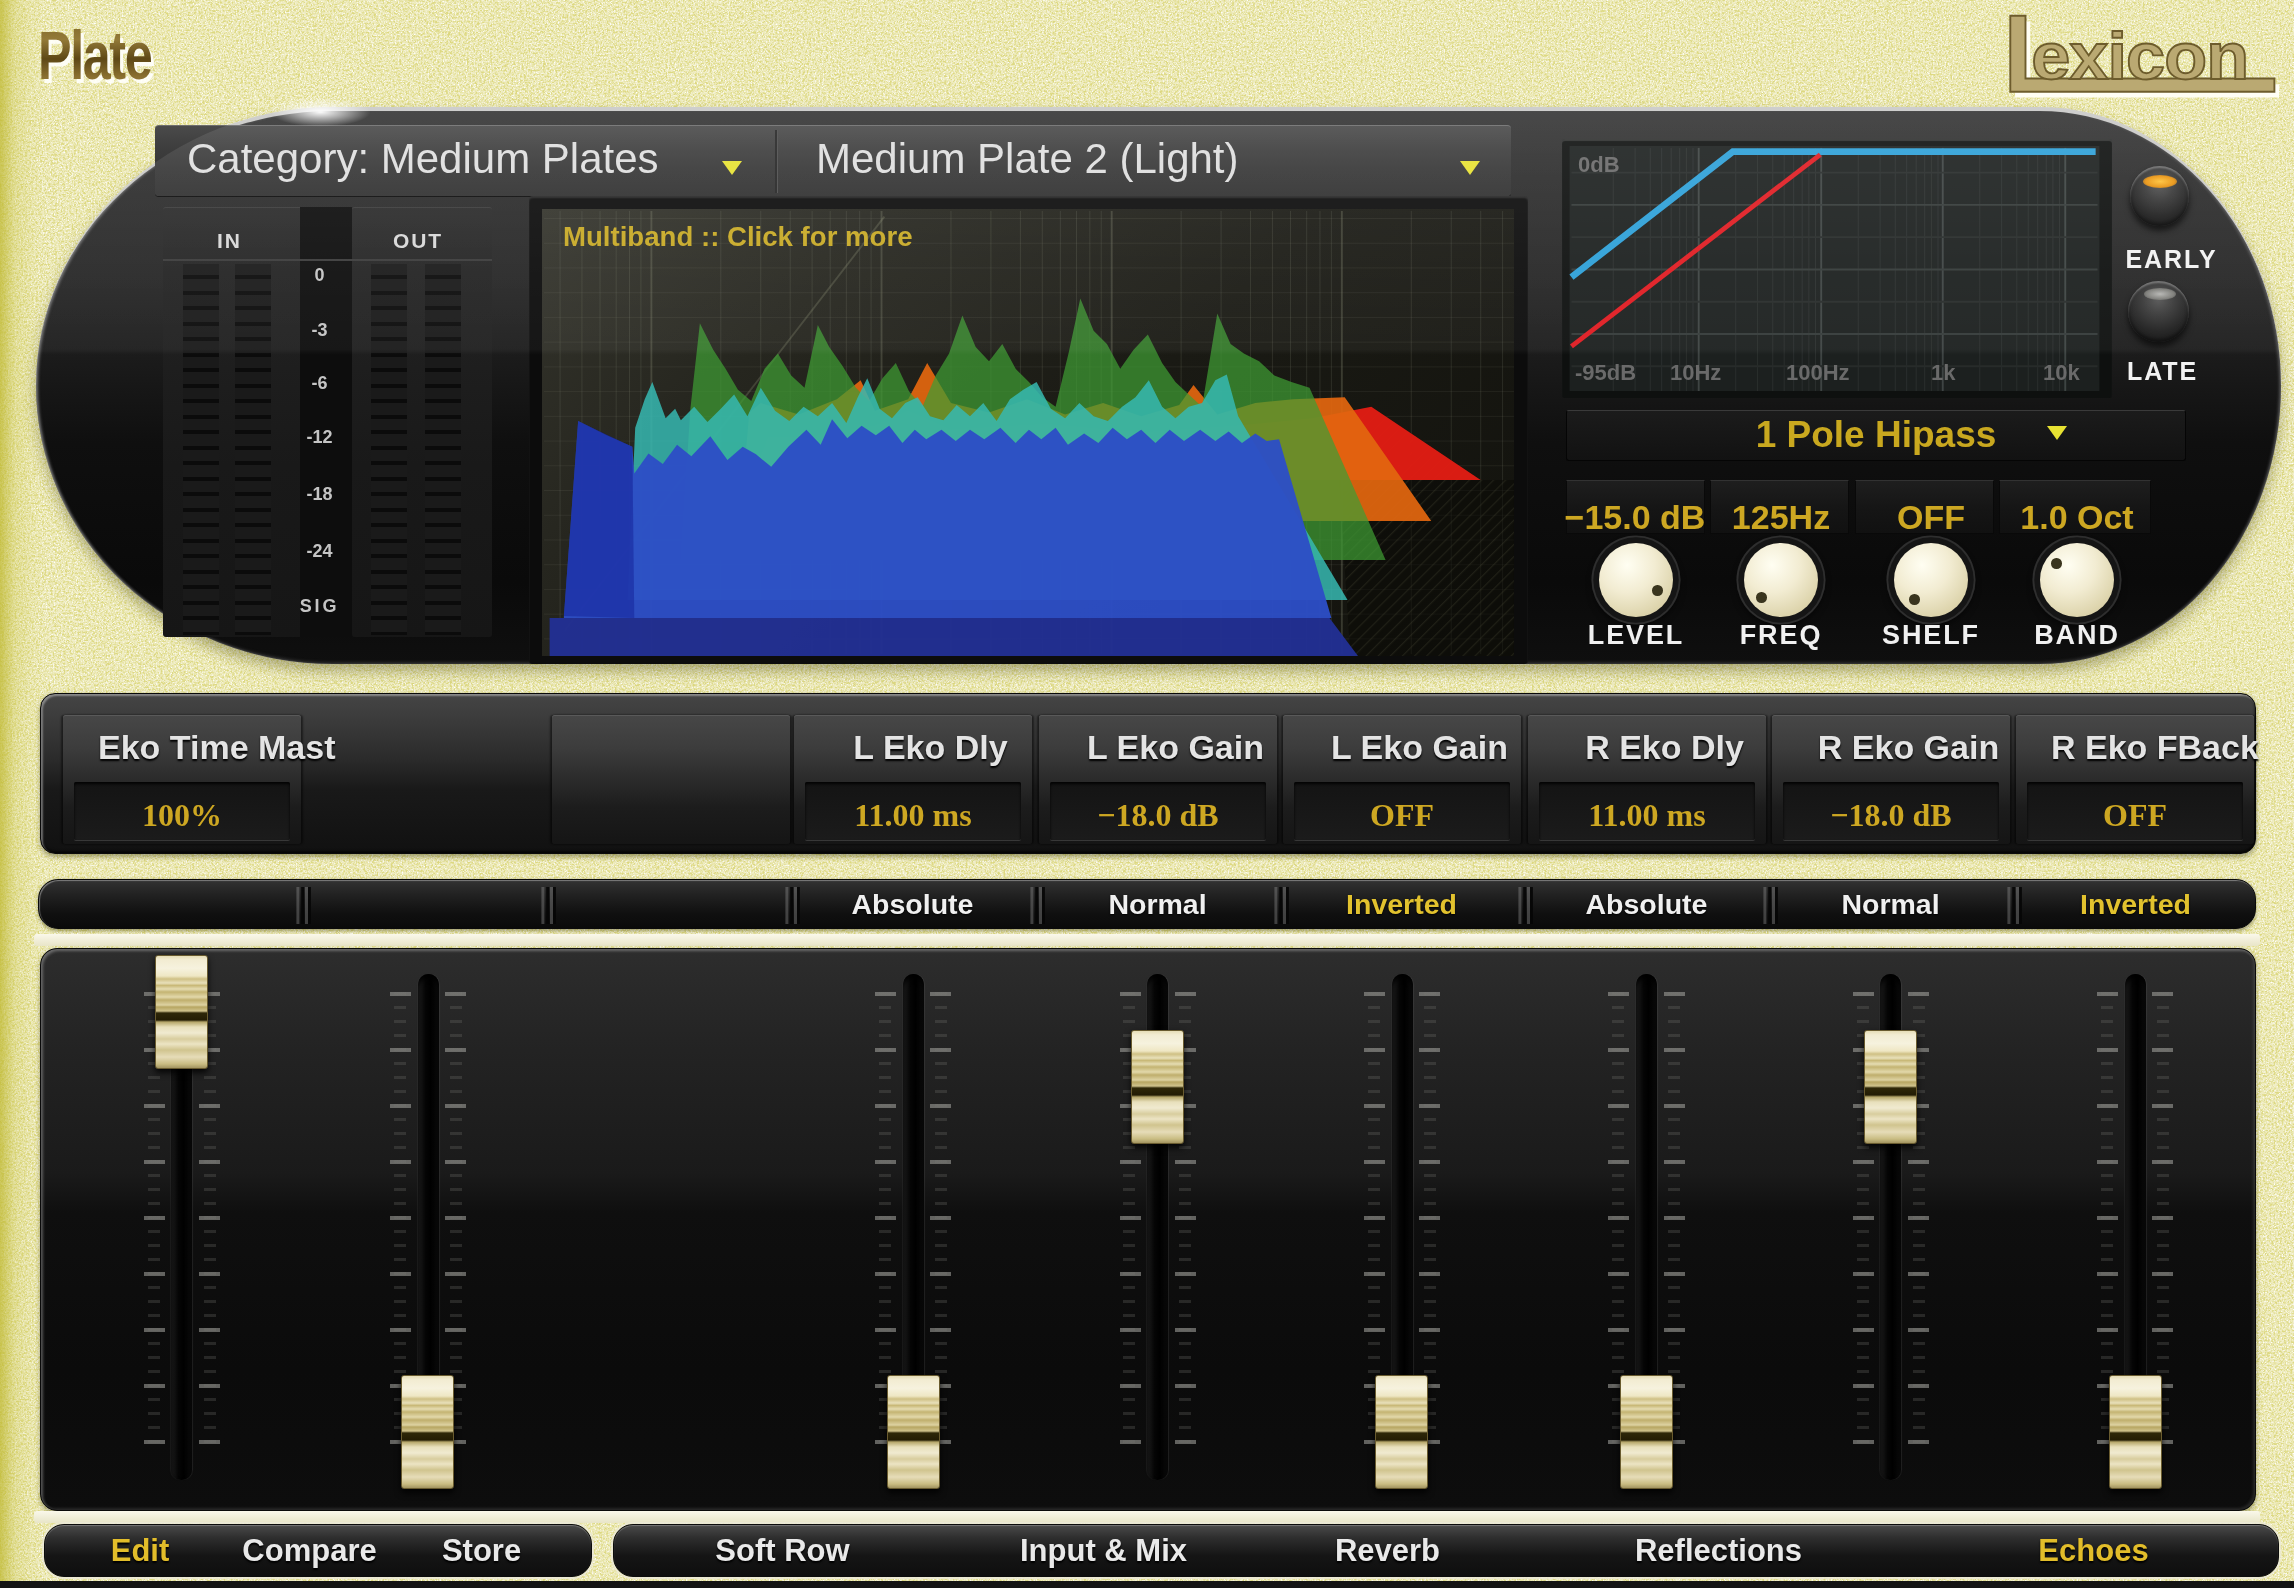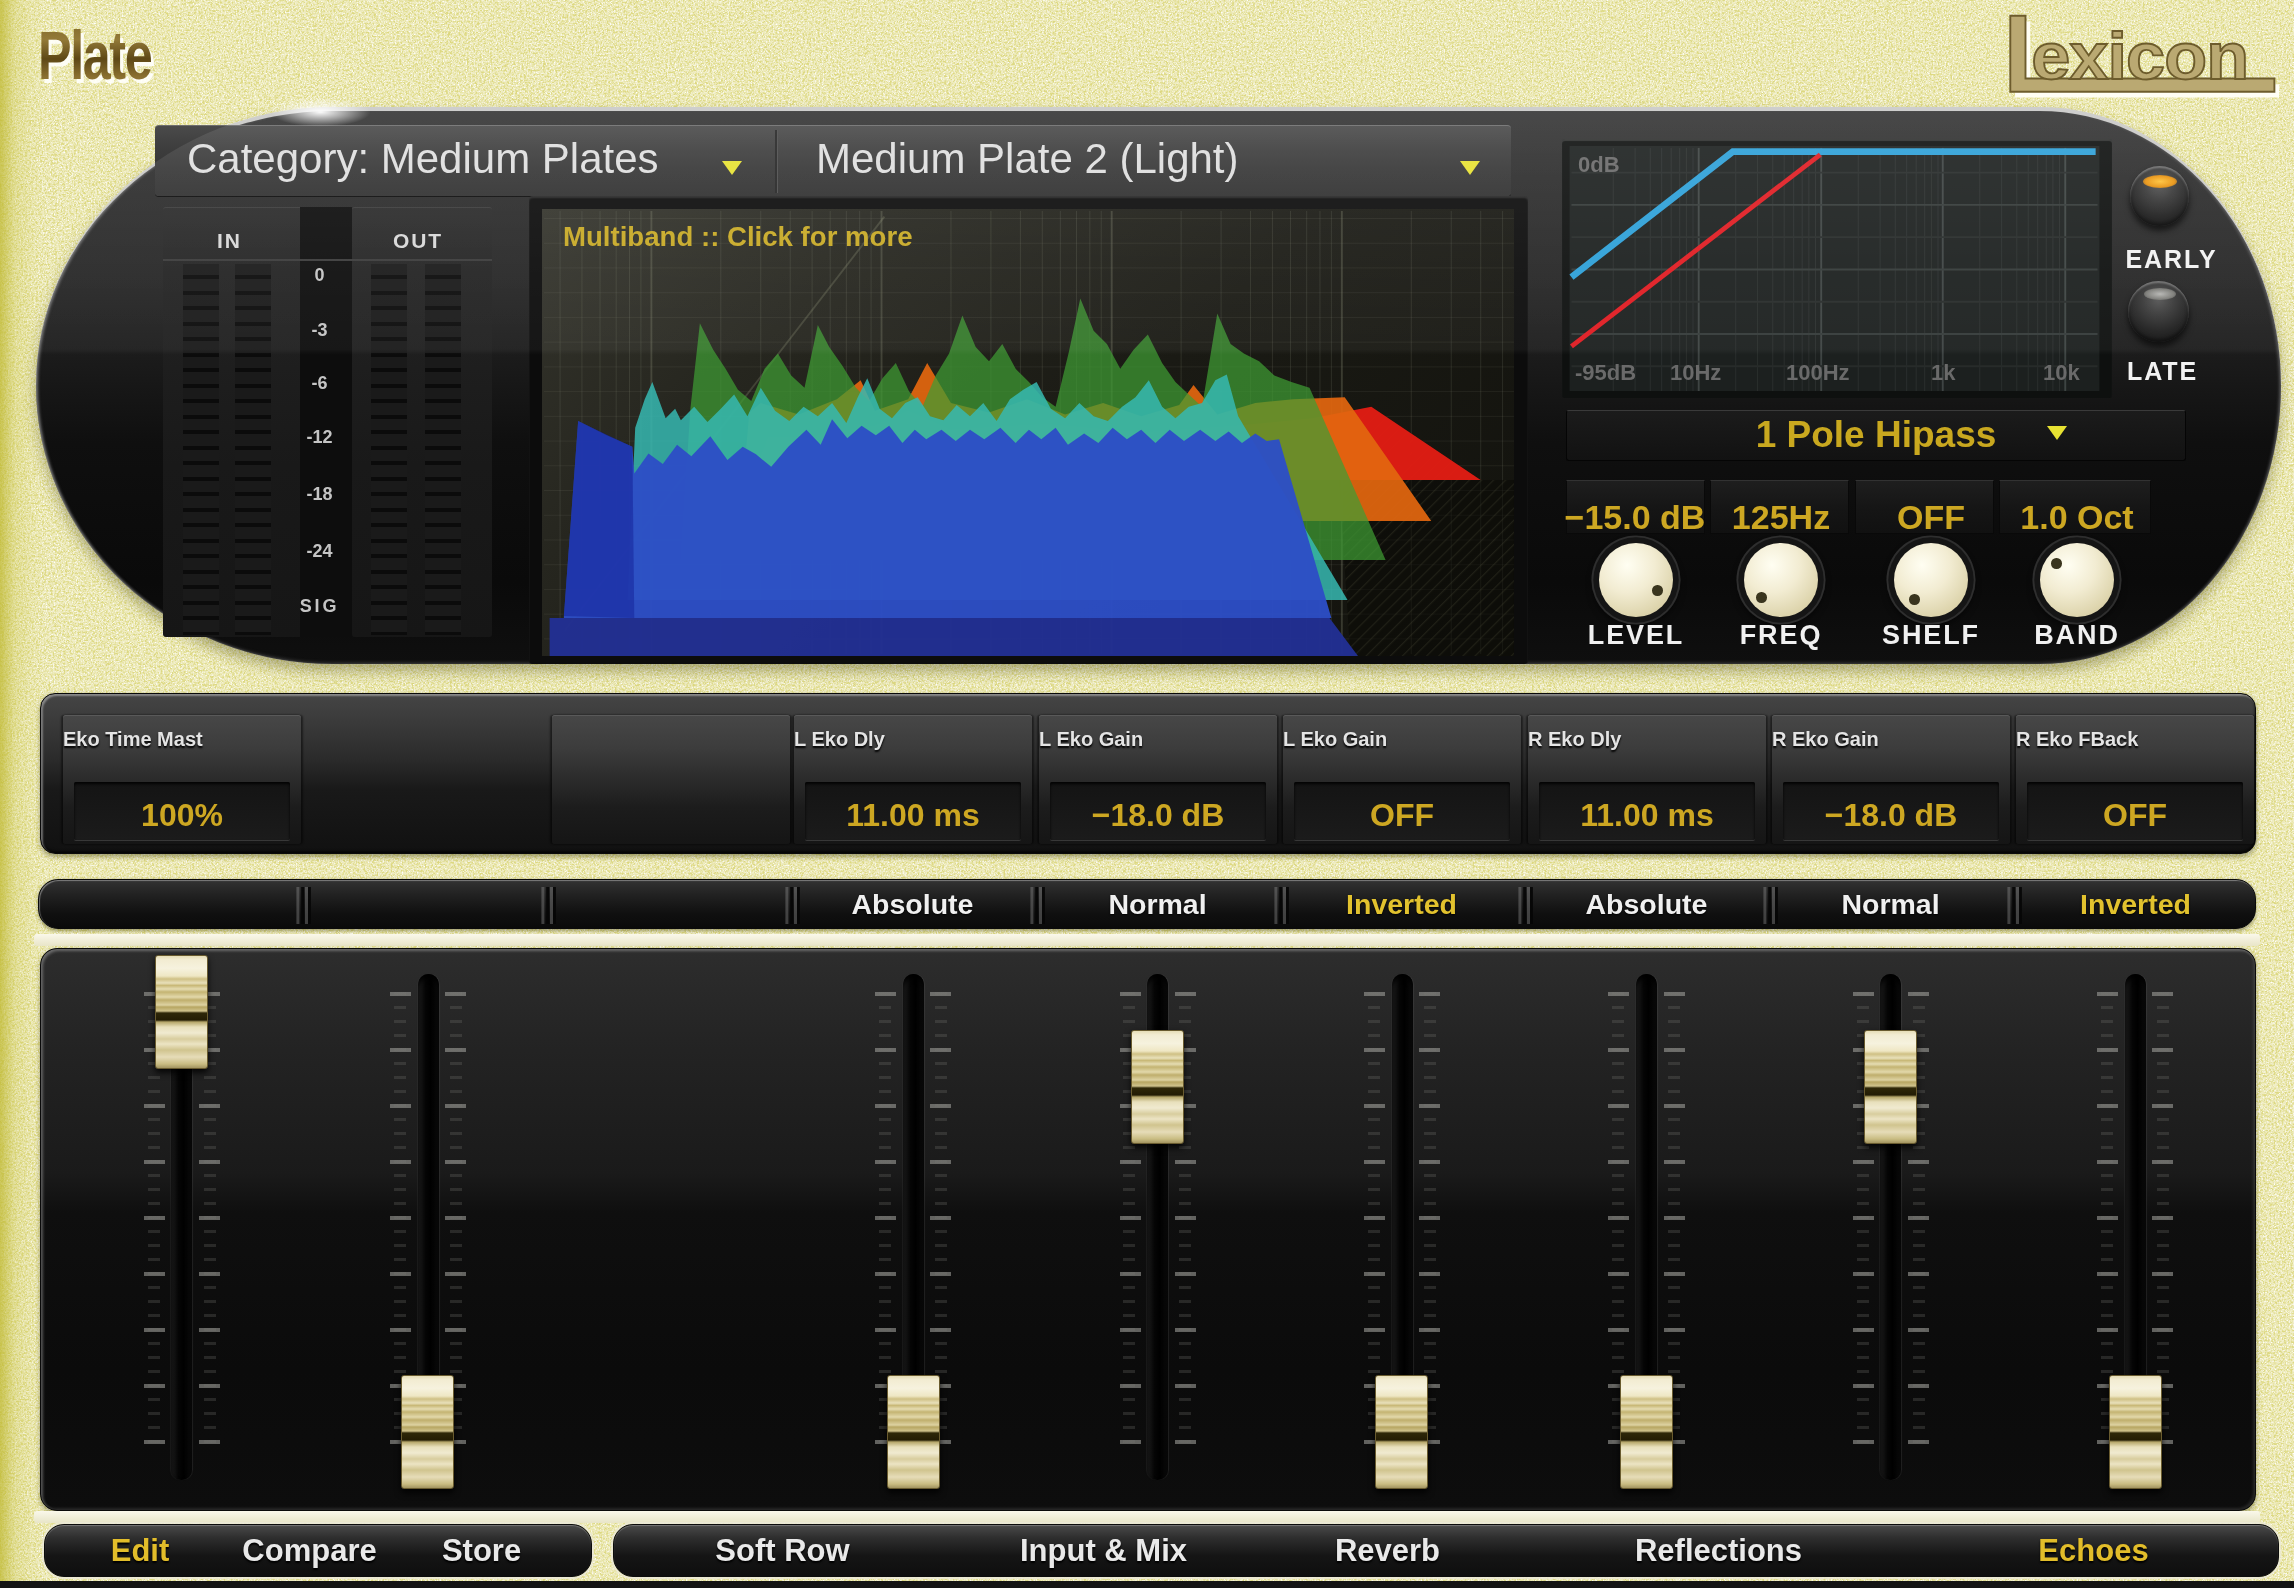--- a/index.html
+++ b/index.html
@@ -88,25 +88,25 @@
 .klab { position:absolute; top:620px; z-index:4; color:#f0f0f0; font-weight:bold; font-size:27px; letter-spacing:1.9px; text-align:center; width:152px; }
 
 
 #ekobar { position:absolute; left:40px; top:693px; width:2216px; height:161px; z-index:2;
   background:linear-gradient(180deg,#454545 0%,#3a3a3a 18%,#2a2a2a 42%,#191919 60%,#111 100%);
   border-radius:15px; border:1.9px solid #0a0a0a;
   box-shadow:inset 1.9px 1.9px 1.9px rgba(210,210,210,0.5), 0 2.9px 5.7px rgba(80,78,30,0.5), inset 0 -1.9px 2.9px rgba(0,0,0,0.8); }
 .ecell { position:absolute; top:21px; width:238px; height:129px;
   background:linear-gradient(180deg,#474747 0%,#3c3c3c 26%,#2b2b2b 50%,#1c1c1c 72%,#151515 100%);
   border-radius:2.9px; box-shadow:inset 0 1px 0 rgba(255,255,255,0.10), 1.9px 0 1.9px rgba(0,0,0,0.45), -1.9px 0 1.9px rgba(0,0,0,0.45); }
-.elab { position:absolute; top:13.3px; width:100%; color:#e4e4e4; font-weight:bold; font-size:20px;
-  text-shadow:0 1.9px 1.9px #000; white-space:nowrap; }
+.elab { position:absolute; top:13.3px; width:100%; text-align:center; color:#e4e4e4; font-weight:bold; font-size:34px;
+  text-shadow:0 1.9px 1.9px #000; white-space:nowrap;padding-left:35px; }
 .eval { position:absolute; top:67px; left:11.4px; right:11.4px; bottom:3.8px; background:linear-gradient(180deg,#141414,#1b1b1b);
   border-radius:1.9px; box-shadow:inset 0 1.9px 2.9px rgba(0,0,0,0.9), 0 1px 0 rgba(120,120,120,0.35);
-  color:#cda722; font-weight:bold; font-size:32px; text-align:center; line-height:67px; }
+  color:#cda722; font-weight:bold; font-size:32px; text-align:center; line-height:67px;font-family:Liberation Serif, serif; }
 
 
 #strip { position:absolute; left:38px; top:879px; width:2218px; height:50px; z-index:2;
   background:linear-gradient(180deg,#333 0%,#222 30%,#101010 70%,#0a0a0a 100%);
   border-radius:20px; border:1.9px solid #0a0a0a;
   box-shadow:inset 1px 1px 1px rgba(200,200,200,0.5), 0 1.9px 3.8px rgba(80,78,30,0.5); }
 .slab { position:absolute; top:50%; transform:translateY(-50%); width:209px; text-align:center;
   color:#f0f0f0; font-weight:bold; font-size:28.5px; text-shadow:0 1.9px 1.9px #000; }
 .slab.yel { color:#e2c22e; }
 .ssep { position:absolute; top:6.7px; width:2.9px; height:37px; background:rgba(160,160,160,0.35); box-shadow:-8.6px 0 0 rgba(160,160,160,0.35), -3.8px 0 0 rgba(5,5,5,0.9), 2.9px 0 0 rgba(5,5,5,0.9); }

